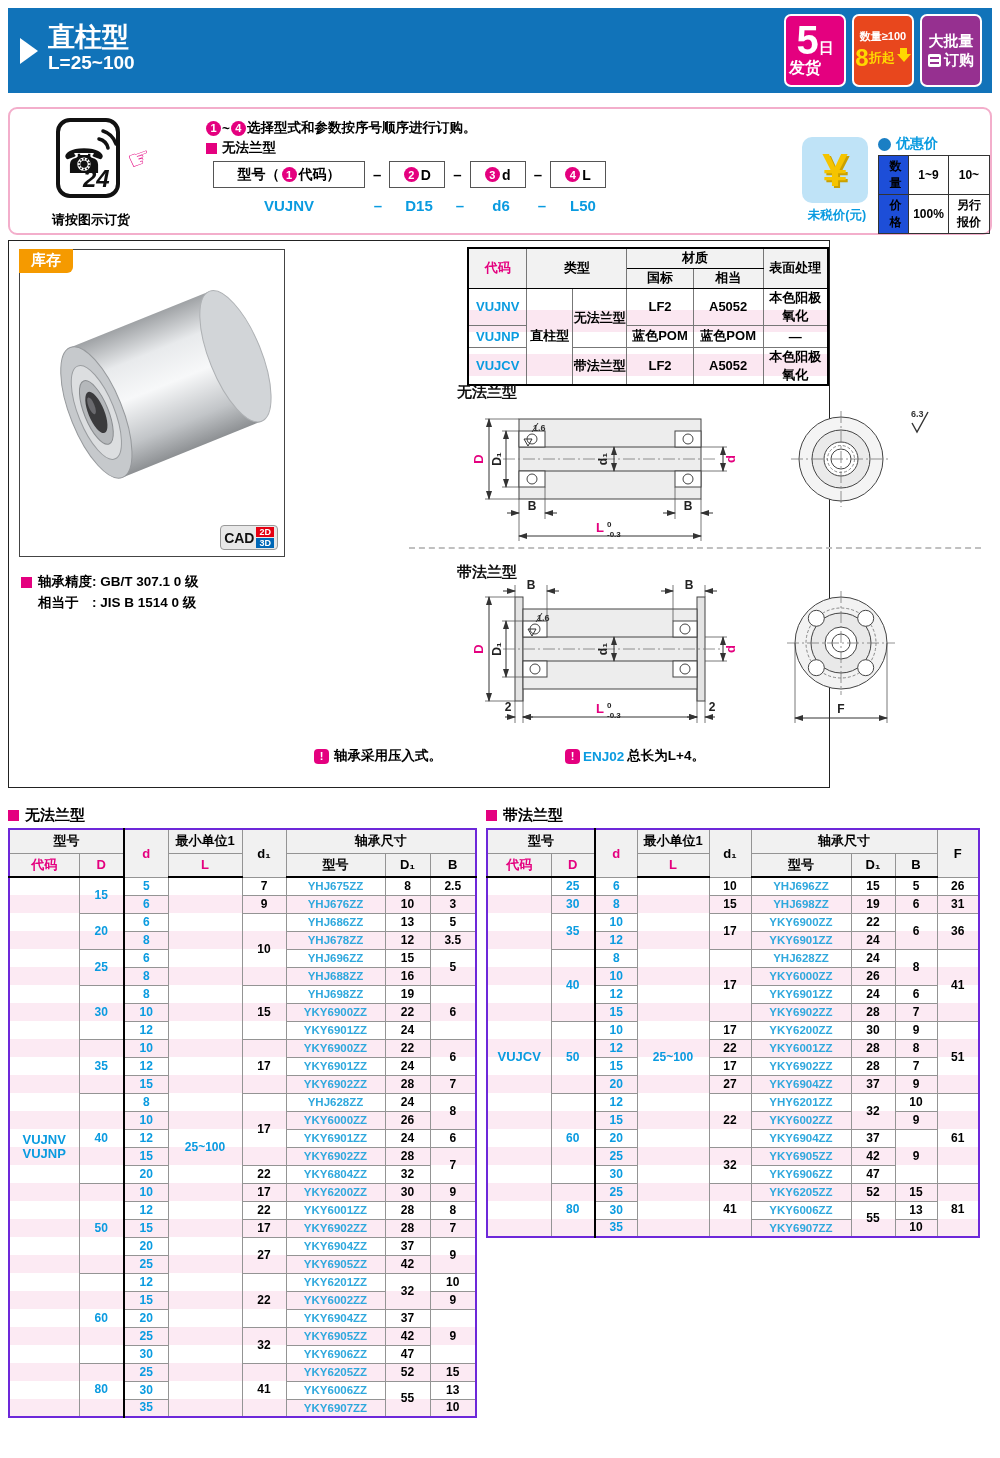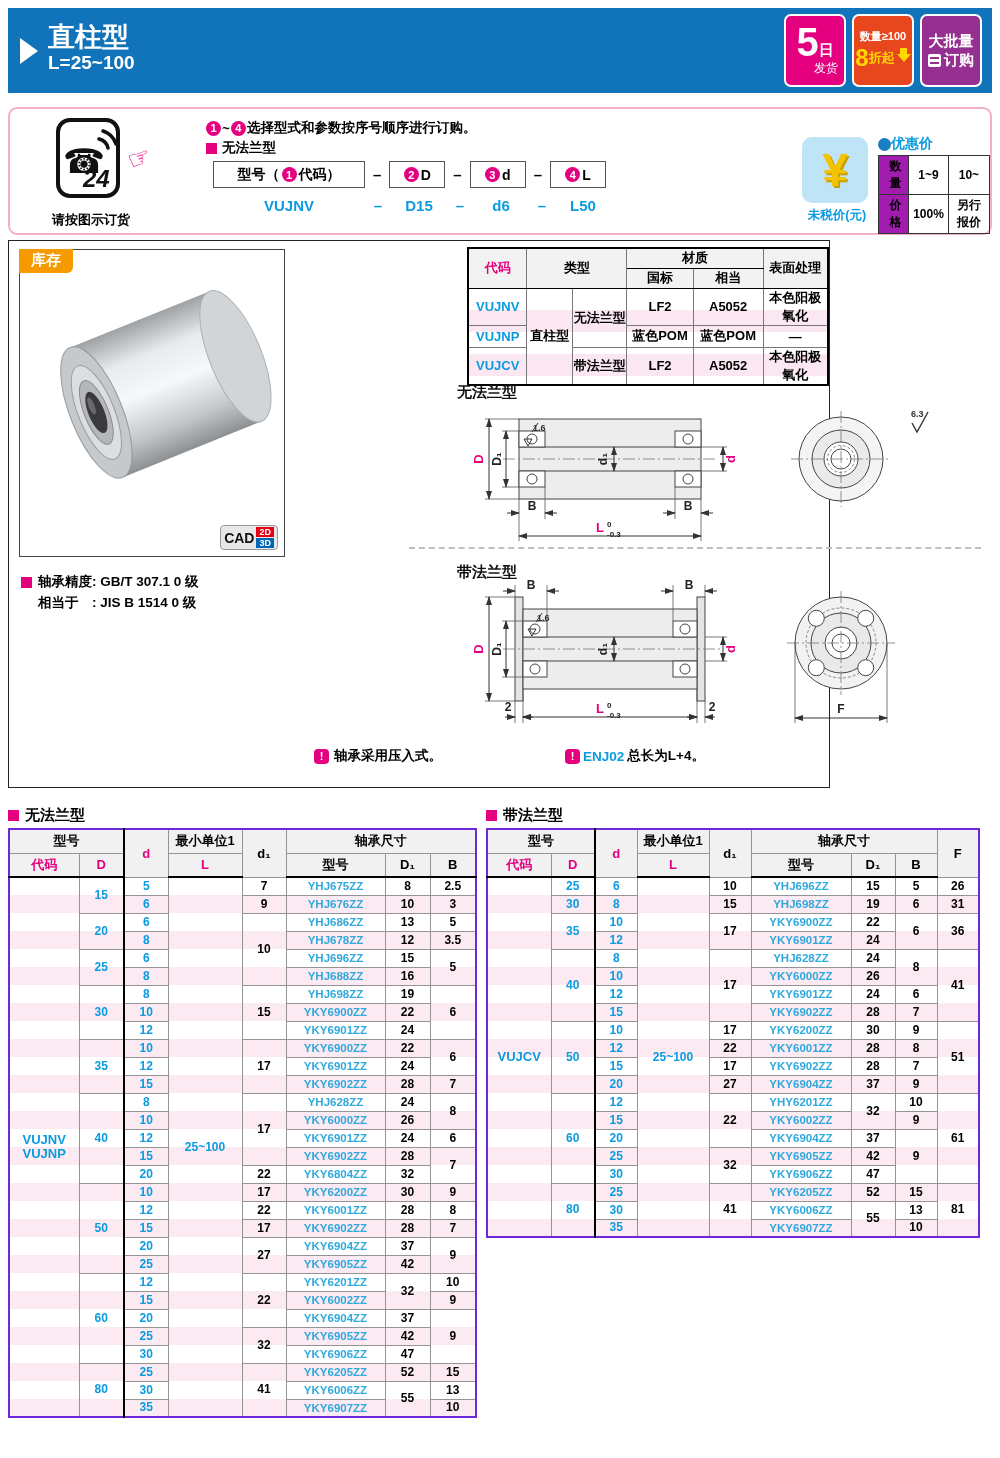--- a/index.html
+++ b/index.html
@@ -12,21 +12,21 @@
   .hdr-arrow { width:0; height:0; border-top:13px solid transparent; border-bottom:13px solid transparent; border-left:18px solid #fff; margin:0 10px 0 12px; }
   .hdr-sub { color:#fff; line-height:1.1; margin-top:-4px; }
   .hdr-sub .s1 { font-size:27px; font-weight:bold; display:block; }
   .hdr-sub .s2 { font-size:19px; font-weight:bold; display:block; }
   .badges { position:absolute; right:10px; top:6px; display:flex; gap:6px; }
   .badge { width:62px; height:73px; border:2px solid #fff; border-radius:7px; color:#fff; display:flex; flex-direction:column; align-items:center; justify-content:center; }
   .badge1 { background:#e4007f; }
   .badge1 .big { font-size:40px; font-weight:bold; line-height:0.9; }
   .badge1 .sm { font-size:15px; font-weight:bold; }
   .badge1 .row { display:flex; align-items:flex-end; }
-  .badge1 .bottom { font-size:12px; font-weight:normal; align-self:flex-end; margin-right:6px; }
+  .badge1 .bottom { font-size:16px; font-weight:bold; align-self:flex-end; margin-right:23px; }
   .badge2 { background:#e8471d; }
   .badge2 .top { font-size:11px; font-weight:bold; white-space:nowrap; }
   .badge2 .row { display:flex; align-items:center; color:#ffd800; }
   .badge2 .num { font-size:24px; font-weight:bold; }
   .badge2 .rest { font-size:13px; font-weight:bold; }
   .arrw { display:flex; flex-direction:column; align-items:center; margin-left:2px; }
   .arrw .stem { width:7px; height:6px; background:#ffd800; }
   .arrw .tri { width:0; height:0; border:7px solid transparent; border-top:8px solid #ffd800; }
   .badge3 { background:#963090;text-align:center; }
   .badge3 .top { font-size:15px; font-weight:bold; }
@@ -49,25 +49,25 @@
   .pn-box { border:1px solid #555; height:27px; display:flex; align-items:center; justify-content:center; gap:2px; font-size:14px; font-weight:bold; background:#fff; }
   .pn-b1 { width:152px; } .pn-bs { width:56px; }
   .pn-dash { font-size:15px; font-weight:bold; }
   .ex-row { position:absolute; left:203px; top:88px; display:flex; align-items:center; gap:8px; color:#0a9be0; font-size:15px; font-weight:bold; }
   .ex-row span { display:inline-block; text-align:center; }
   .exw1 { width:152px; } .exws { width:56px; } .exd { width:10px; }
 
   .yen-box { position:absolute; left:792px; top:28px; width:66px; height:66px; background:#bfe3f7; border-radius:10px; display:flex; align-items:center; justify-content:center; }
   .yen-box span { color:#f5c400; font-size:46px; font-weight:bold; text-shadow:2px 2px 0 #caa000; }
   .untaxed { position:absolute; left:782px; top:98px; width:90px; text-align:center; color:#0a9be0; font-size:12.5px; font-weight:bold; }
-  .price-title { position:absolute; left:868px; top:26px; display:flex; align-items:center; color:#0a9be0; font-size:14px; font-weight:bold; }
+  .price-title { position:absolute; left:868px; top:26px; display:flex; align-items:center; gap:5px; color:#0a9be0; font-size:14px; font-weight:bold; }
   .bdot { width:13px; height:13px; border-radius:50%; background:#1b7fc4; }
   .price-tbl { position:absolute; left:868px; top:46px; border-collapse:collapse; }
   .price-tbl td { border:1px solid #333; font-size:12px; font-weight:bold; text-align:center; padding:2px 4px; height:20px; }
-  .price-tbl td:first-child { background:#a21caf;padding-left:8px; }
+  .price-tbl td:first-child { background:#1d4ed8;padding-left:8px; }
 
   
   .main-box { position:absolute; left:8px; top:240px; width:822px; height:548px; border:1px solid #222; background:#fff; }
   .photo-box { position:absolute; left:10px; top:8px; width:266px; height:308px; border:1px solid #444; background:#fff; }
   .stock { position:absolute; left:-1px; top:-1px; background:#f59a00; color:#fff; font-size:15px; font-weight:bold; padding:2px 12px 3px; border-radius:0 0 6px 0; }
   .cad-badge { position:absolute; right:6px; bottom:6px; display:flex; align-items:center; background:#e8e8e8; border:1px solid #999; border-radius:4px; padding:1px 3px; gap:2px; }
   .cad-badge .cad { font-size:14px; font-weight:bold; color:#111; }
   .cad-badge .dd { display:flex; flex-direction:column; gap:1px;border-radius:8px; }
   .cad-badge .d2 { background:#e60012; color:#fff; font-size:9px; font-weight:bold; padding:0 3px; }
   .cad-badge .d3 { background:#0068b7; color:#fff; font-size:9px; font-weight:bold; padding:0 3px; }

